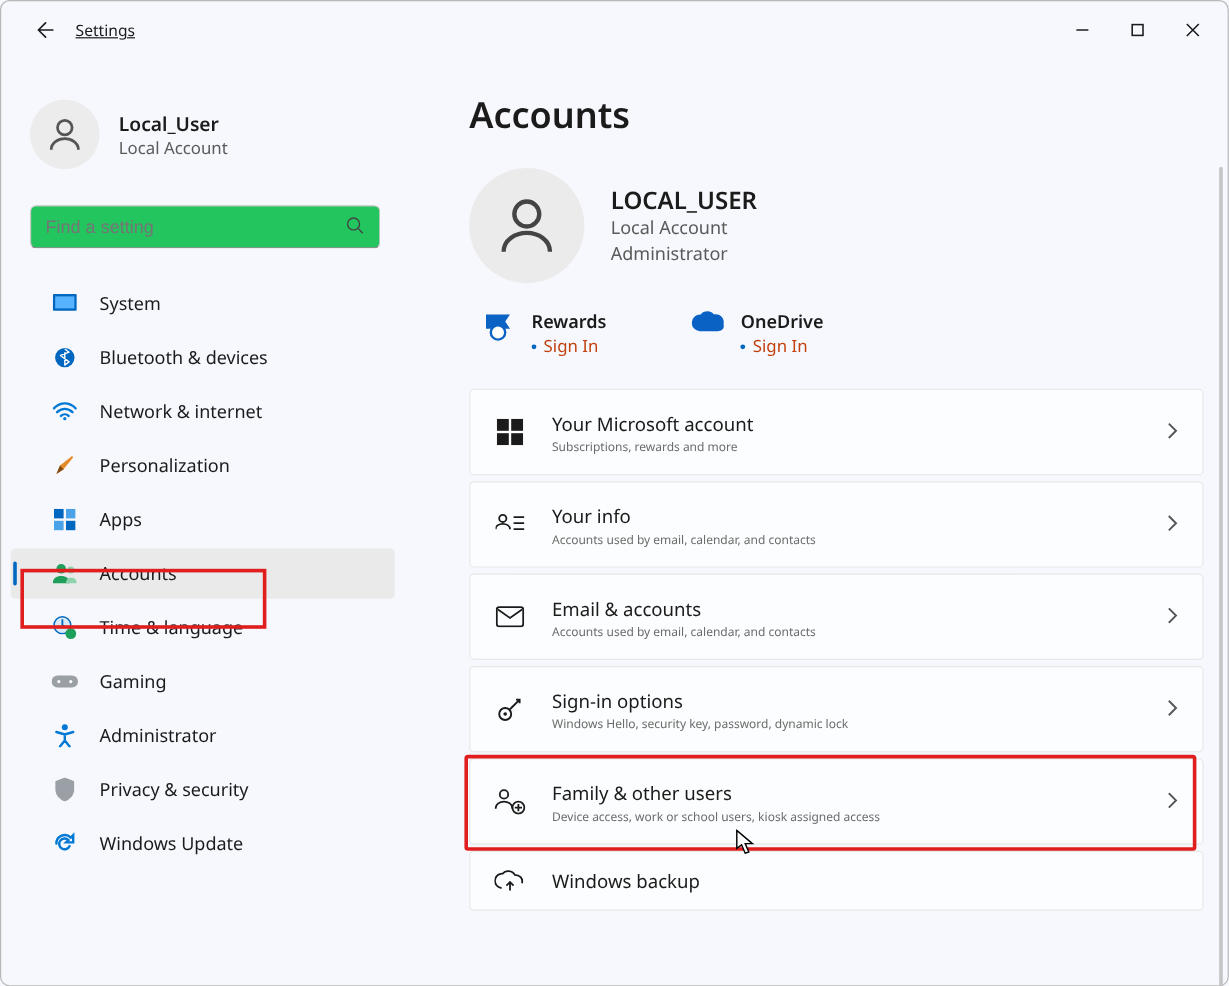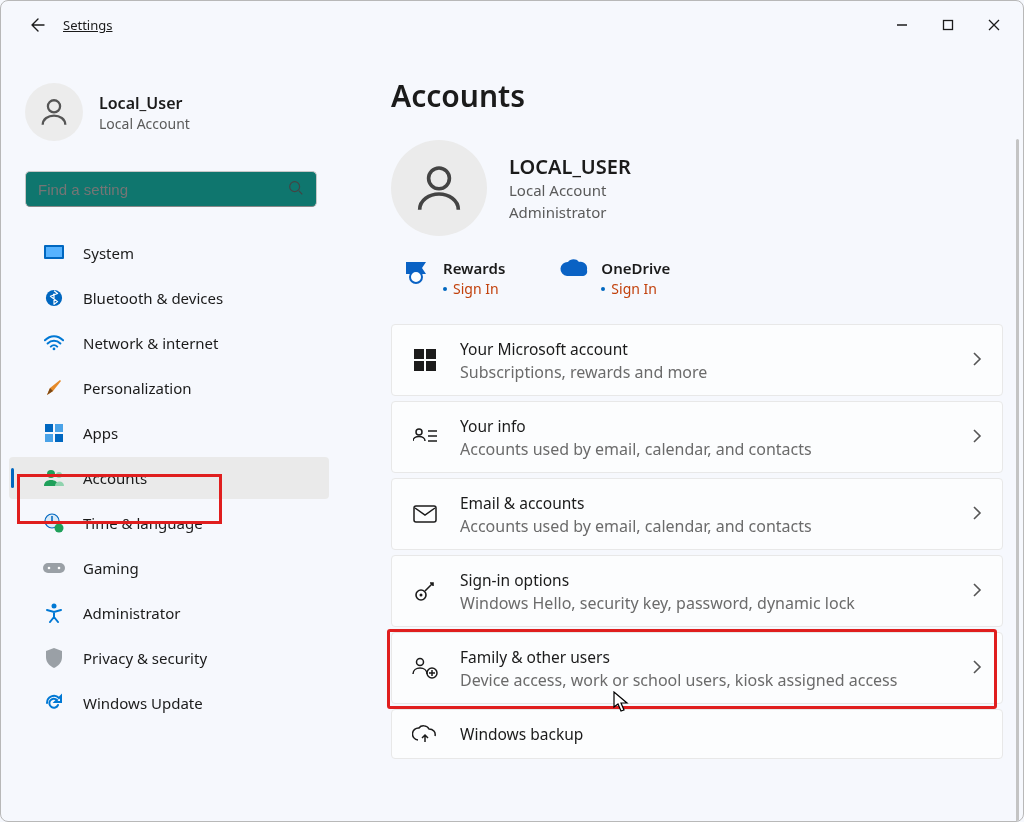--- a/index.html
+++ b/index.html
@@ -55,21 +55,21 @@
   .search {
     margin: 28px 24px 18px 24px;
     position: relative;
   }
   .search input {
     width: 100%; height: 36px;
     border: 1px solid #c7c7c7; border-bottom: 1px solid #888;
     border-radius: 5px;
     padding: 0 40px 0 12px;
     font-size: 15px;
-    background: #0f766e;
+    background: #22c55e;
   }
   .search .icon {
     position: absolute; right: 12px; top: 8px;
   }
   .navlist { padding: 4px 0; }
   .navitem {
     display: flex; align-items: center;
     height: 42px;
     padding: 0 0 0 34px;
     margin: 3px 12px 3px 8px;
@@ -100,38 +100,38 @@
   .page-title { font-size: 30px; font-weight: 600; margin-bottom: 24px; }
   .account-hero { display:flex; align-items:center; margin-bottom: 22px; }
   .hero-avatar {
     width: 96px; height: 96px; border-radius: 50%;
     background: #ebebeb;
     display:flex; align-items:center; justify-content:center;
     margin-right: 22px;
   }
   .hero-name { font-size: 20px; font-weight: 600; }
   .hero-sub { font-size: 15px; color: #5a5a5a; line-height: 1.45; }
-  .tiles { display:flex; gap: 54px; margin: 0 0 26px 10px; text-align: center; }
+  .tiles { display:flex; gap: 70px; margin: 0 0 26px 10px; }
   .tile { display:flex; align-items:flex-start; }
   .tile .ticon { width: 30px; height:30px; margin-right: 12px; }
   .tile-title { font-size: 15px; font-weight: 600; }
   .signin { color:#c2410c; font-size:14px; display:flex; align-items:center; margin-top:1px;}
   .signin::before { content:""; width:4px; height:4px; border-radius:50%; background:#0067c0; margin-right:6px; display:inline-block;}
   .cardlist { display:flex; flex-direction:column; gap: 5px; position: relative; }
   .card {
     background: #fcfdfe;
     border: 1px solid #e8e8e8;
     border-radius: 4px;
     height: 72px;
     display:flex; align-items:center;
     padding: 0 20px 0 20px;
   }
   .card .cicon { width: 26px; height:26px; margin-right: 22px; display:flex;align-items:center;justify-content:center; }
   .card-title { font-size: 15.5px; }
-  .card-sub { font-size: 16px; color: #6b6b6b; margin-top: 1px; }
+  .card-sub { font-size: 10px; color: #6b6b6b; margin-top: 1px; }
   .chevron { margin-left: auto; }
   .card-highlight {
     position:absolute; border:3px solid #e01e1e; pointer-events:none;
     border-radius: 3px;
   }
   .scroll-track {
     position:absolute; right:4px; top:90px; width:3px; height:700px;
     background:#c4c4c4; border-radius:2px;
   }
   .cursor {

